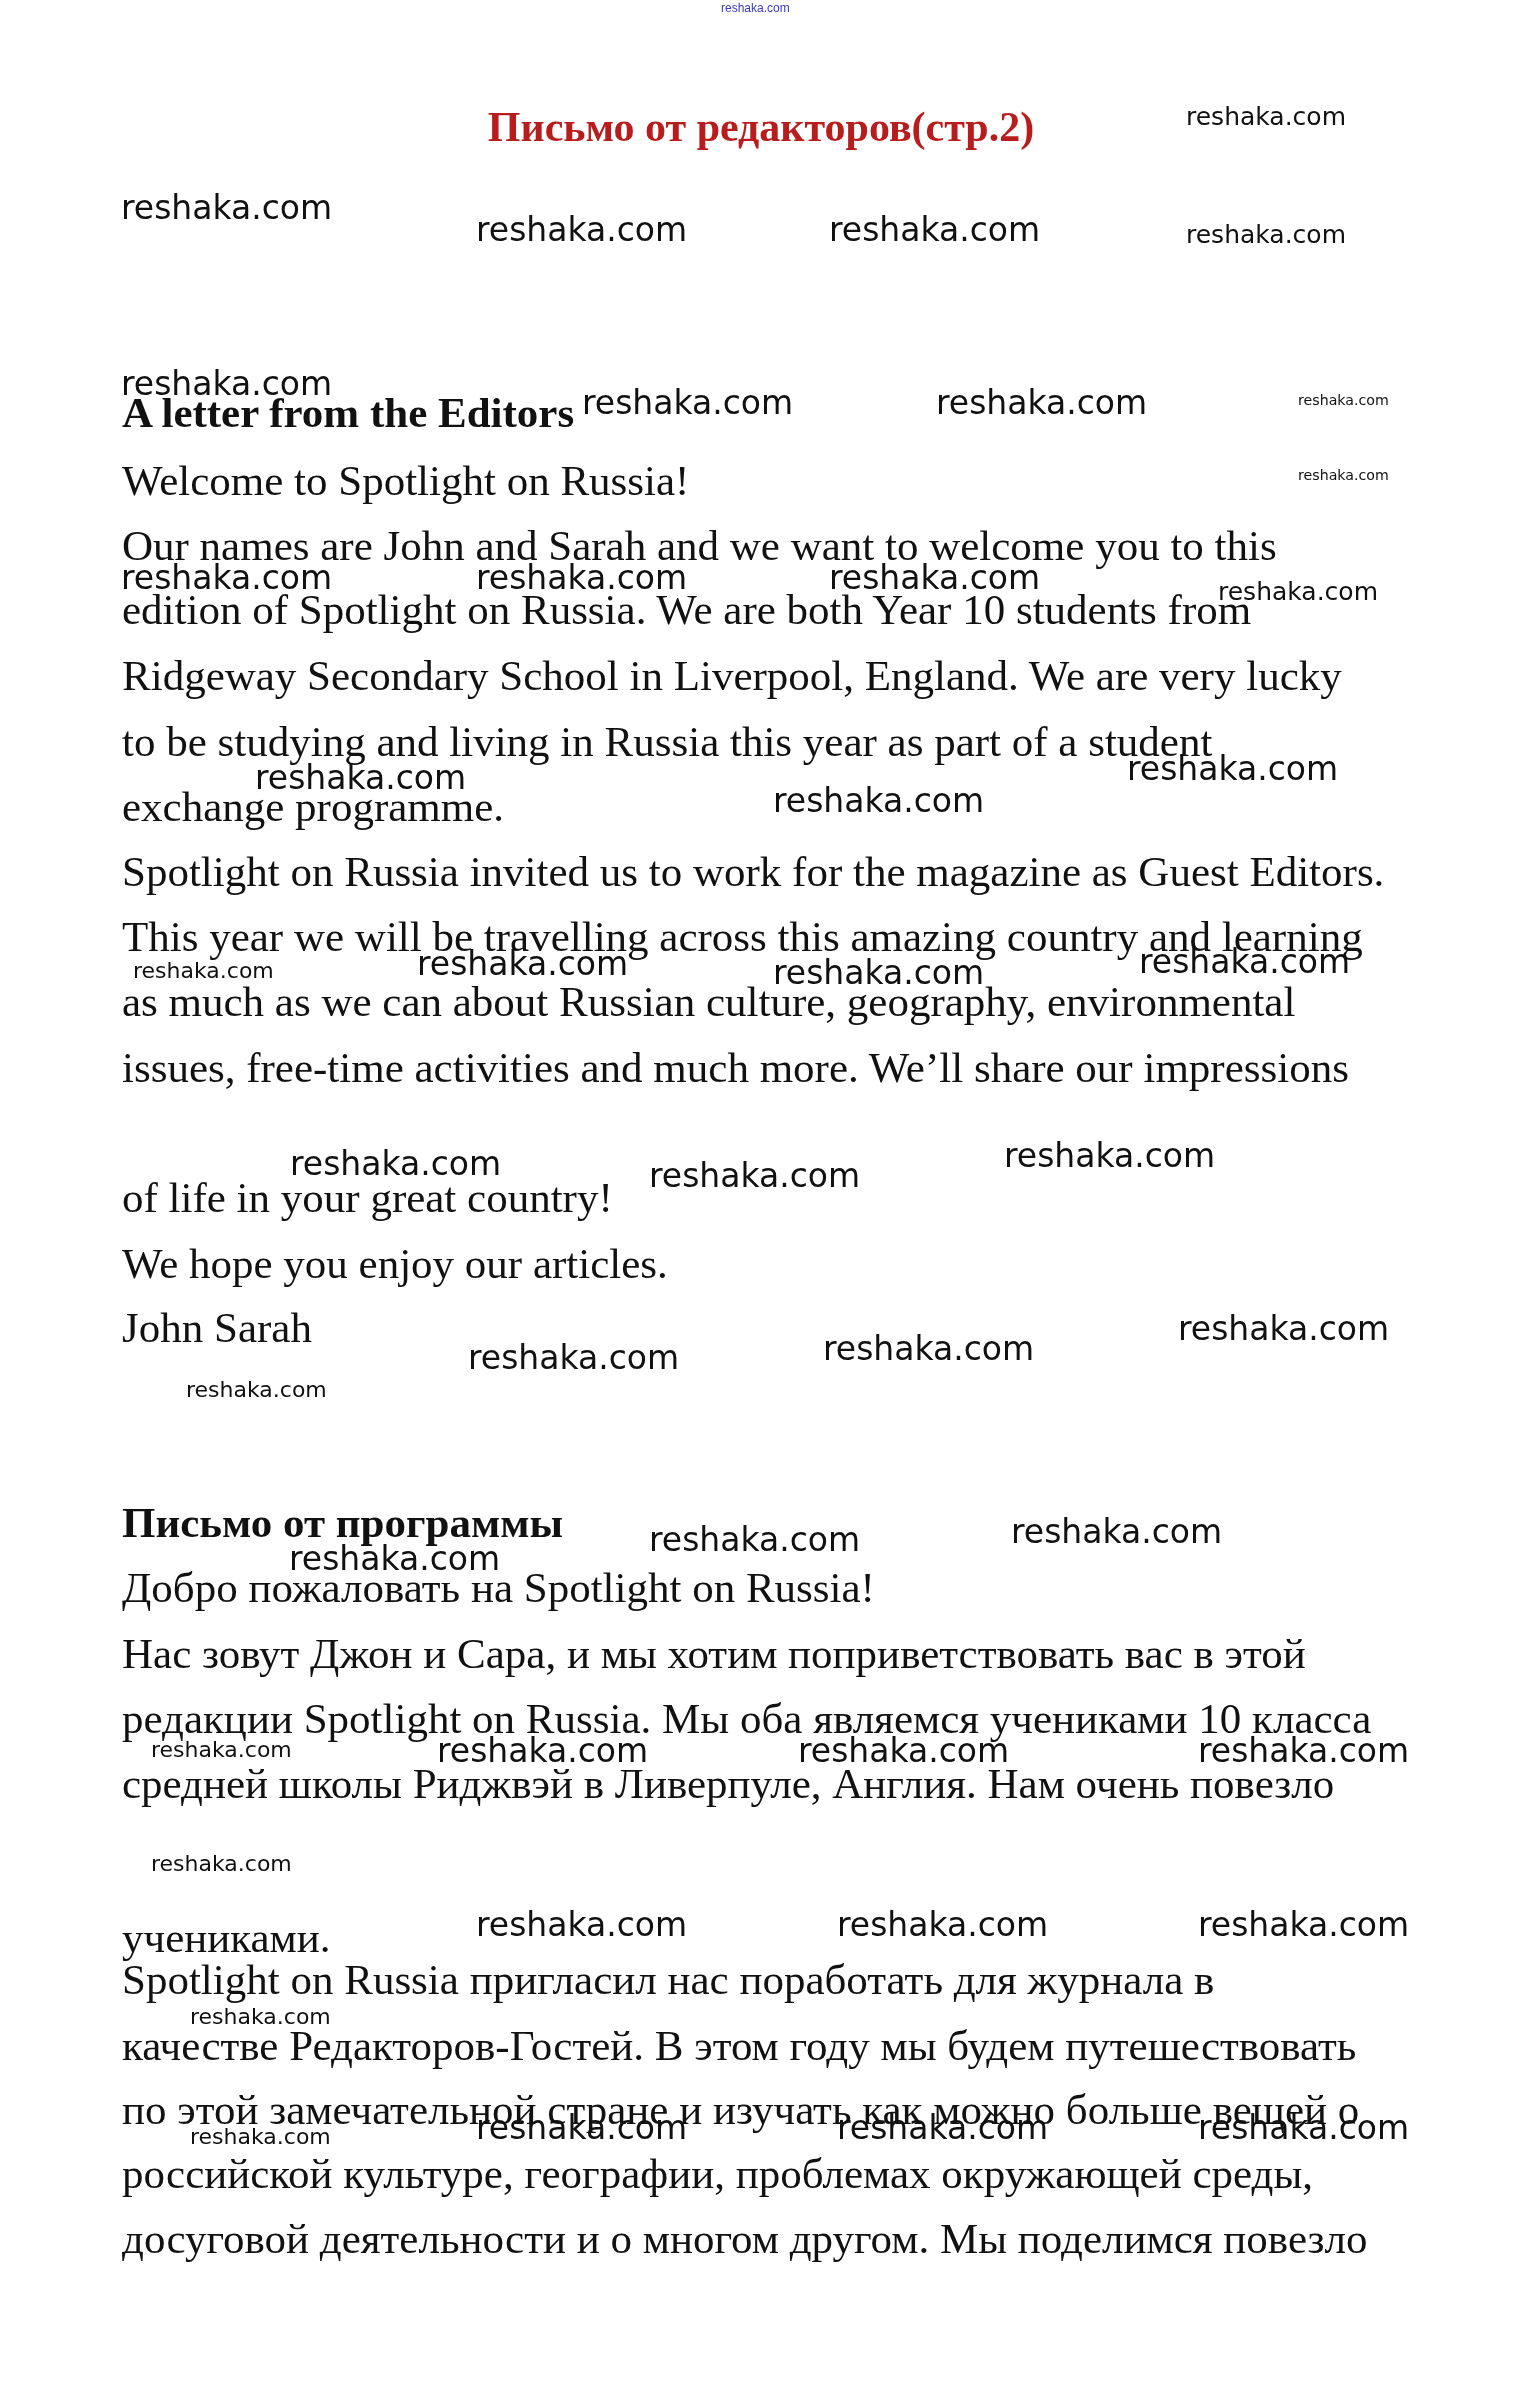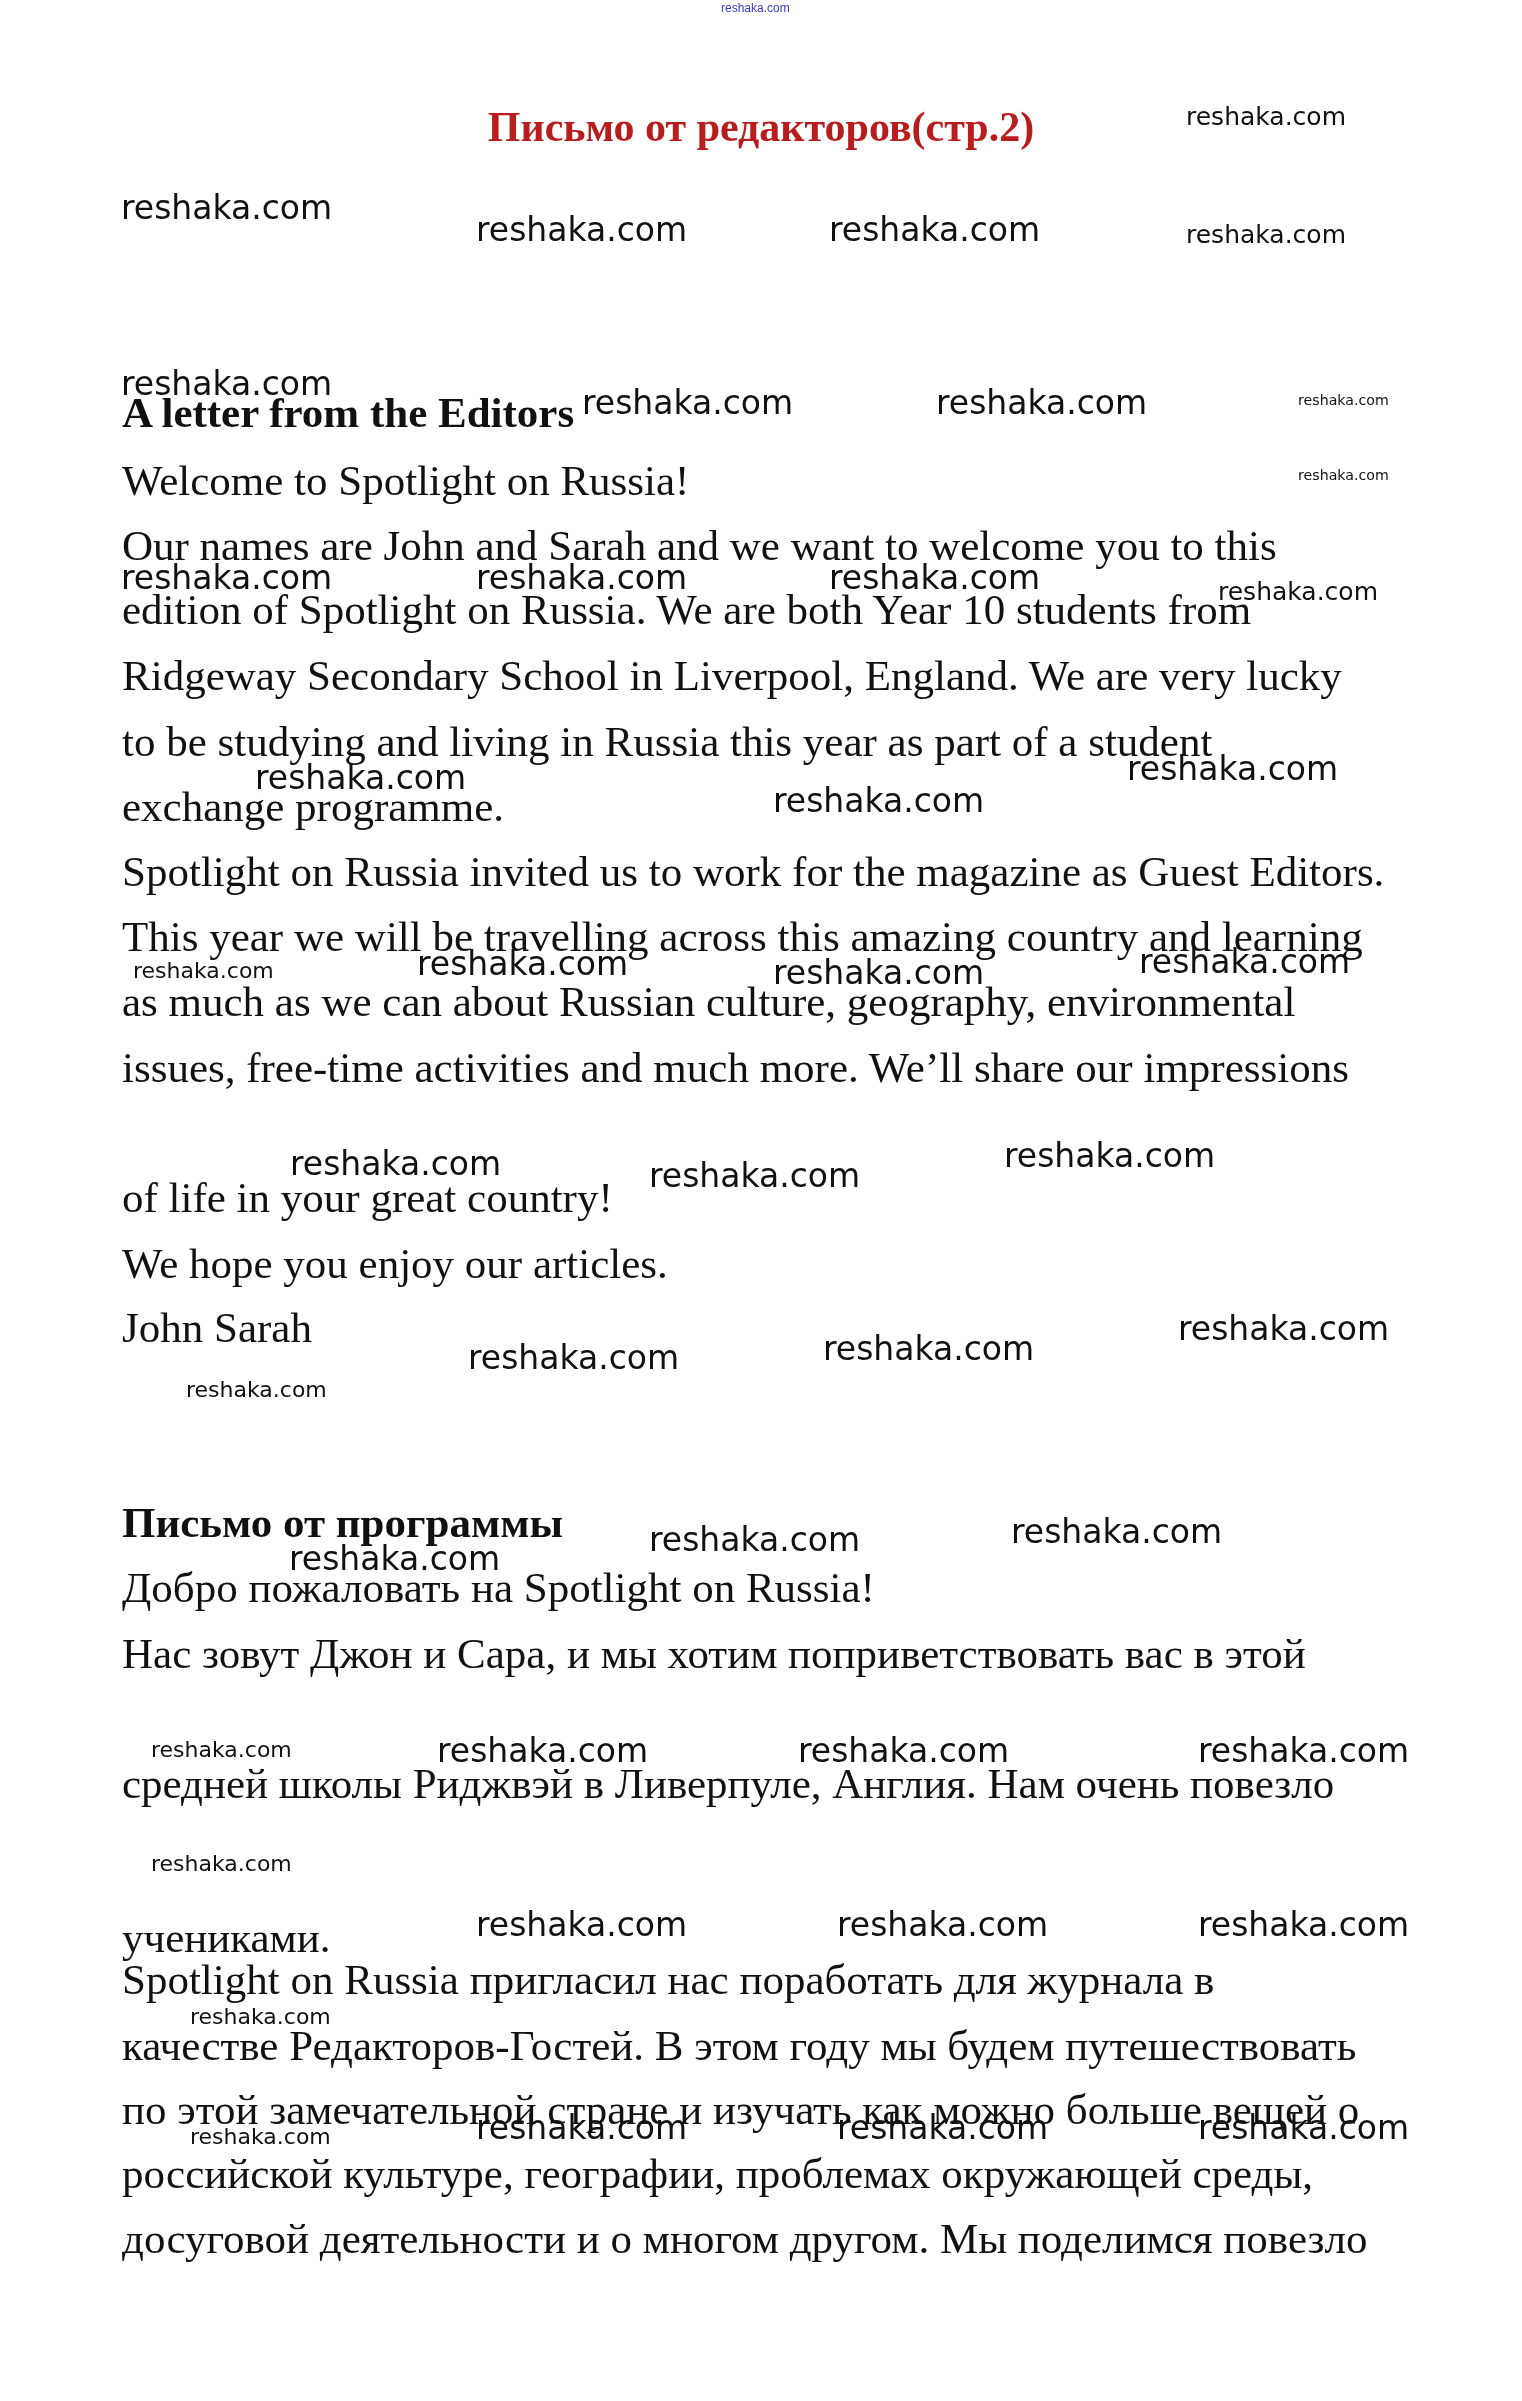--- a/index.html
+++ b/index.html
@@ -46,20 +46,21 @@
   <div class="line" style="top:915px;">This year we will be travelling across this amazing country and learning</div>
   <div class="line" style="top:980px;">as much as we can about Russian culture, geography, environmental</div>
   <div class="line" style="top:1046px;">issues, free-time activities and much more. We’ll share our impressions</div>
   <div class="line" style="top:1176px;">of life in your great country!</div>
   <div class="line" style="top:1242px;">We hope you enjoy our articles.</div>
   <div class="line" style="top:1306px;">John Sarah</div>
 
   <div class="line heading" style="top:1501px;">Письмо от программы</div>
   <div class="line" style="top:1566px;">Добро пожаловать на Spotlight on Russia!</div>
   <div class="line" style="top:1632px;">Нас зовут Джон и Сара, и мы хотим поприветствовать вас в этой</div>
+  <div class="line" style="top:1697px;">редакции Spotlight on Russia. Мы оба являемся учениками 10 класса</div>
   <div class="line" style="top:1762px;">средней школы Риджвэй в Ливерпуле, Англия. Нам очень повезло</div>
   <div class="line" style="top:1916px;text-align:right;">учениками.</div>
   <div class="line" style="top:1958px;">Spotlight on Russia пригласил нас поработать для журнала в</div>
   <div class="line" style="top:2024px;">качестве Редакторов-Гостей. В этом году мы будем путешествовать</div>
   <div class="line" style="top:2088px;">по этой замечательной стране и изучать как можно больше вещей о</div>
   <div class="line" style="top:2152px;">российской культуре, географии, проблемах окружающей среды,</div>
   <div class="line" style="top:2217px;">досуговой деятельности и о многом другом. Мы поделимся повезло</div>
 
   <div class="wm m" style="left:1186px;top:104px;">reshaka.com</div>
 

